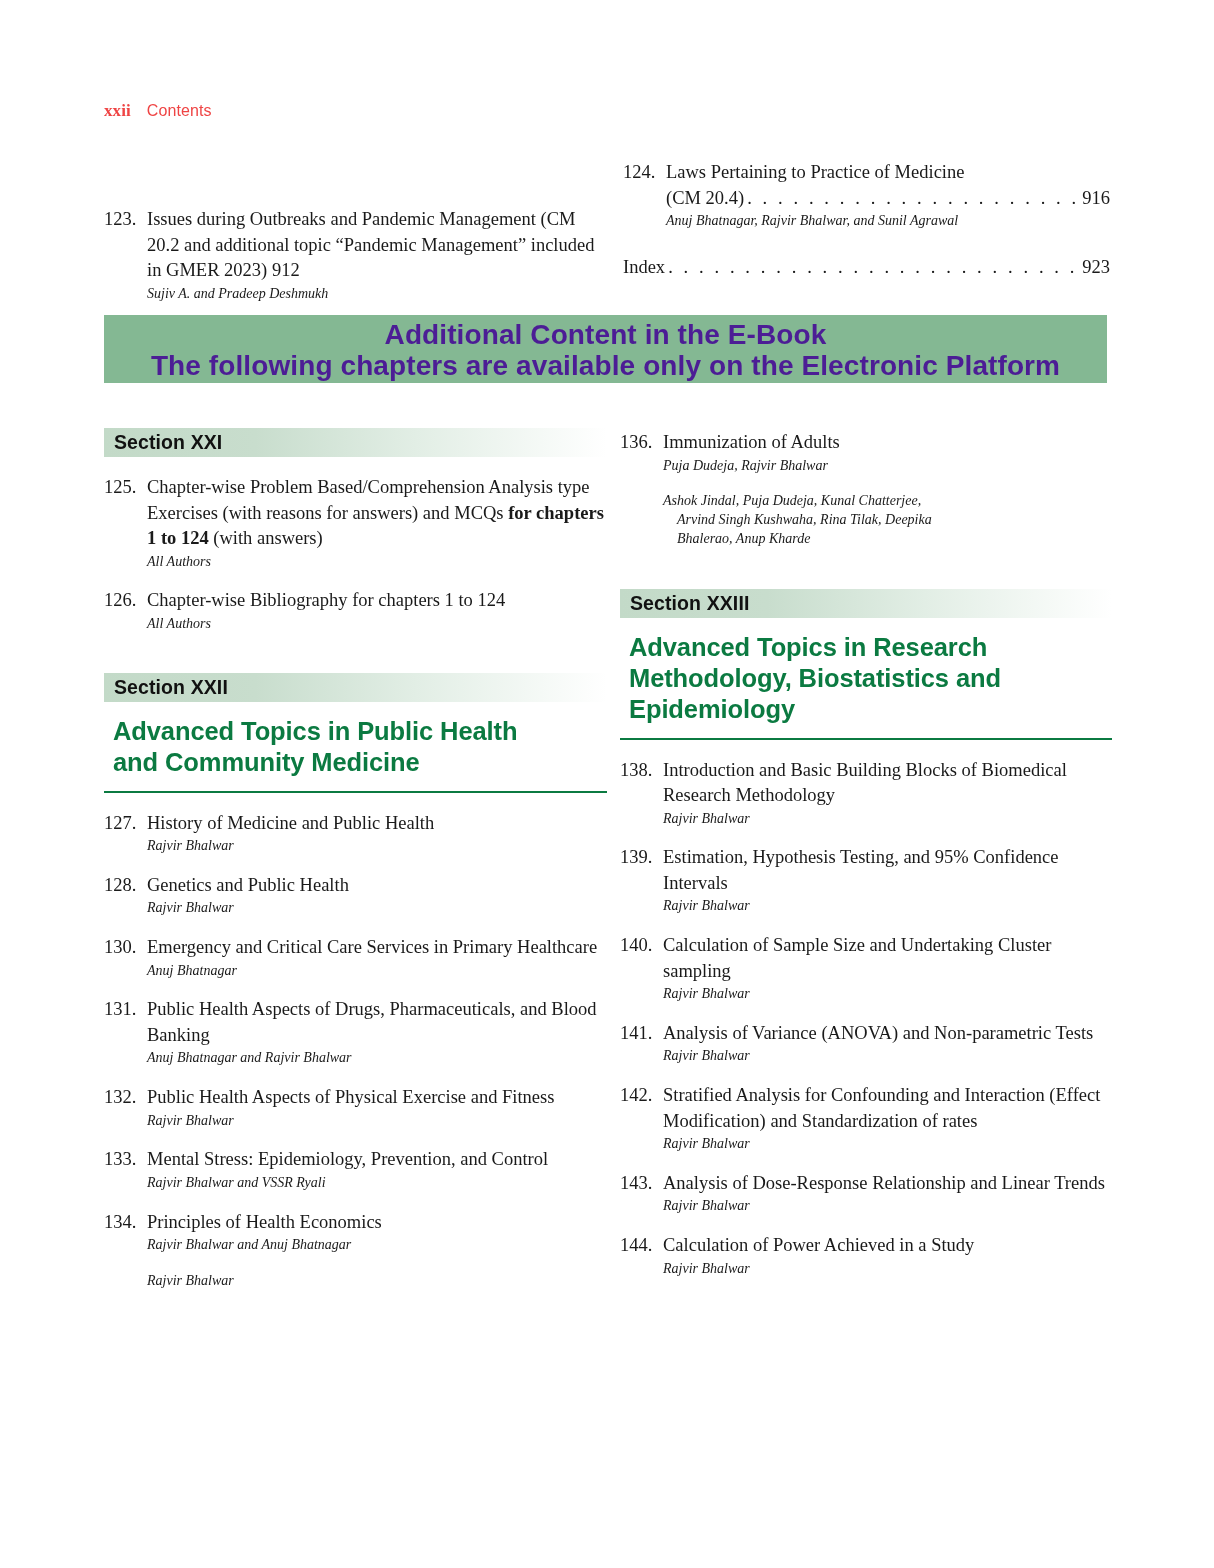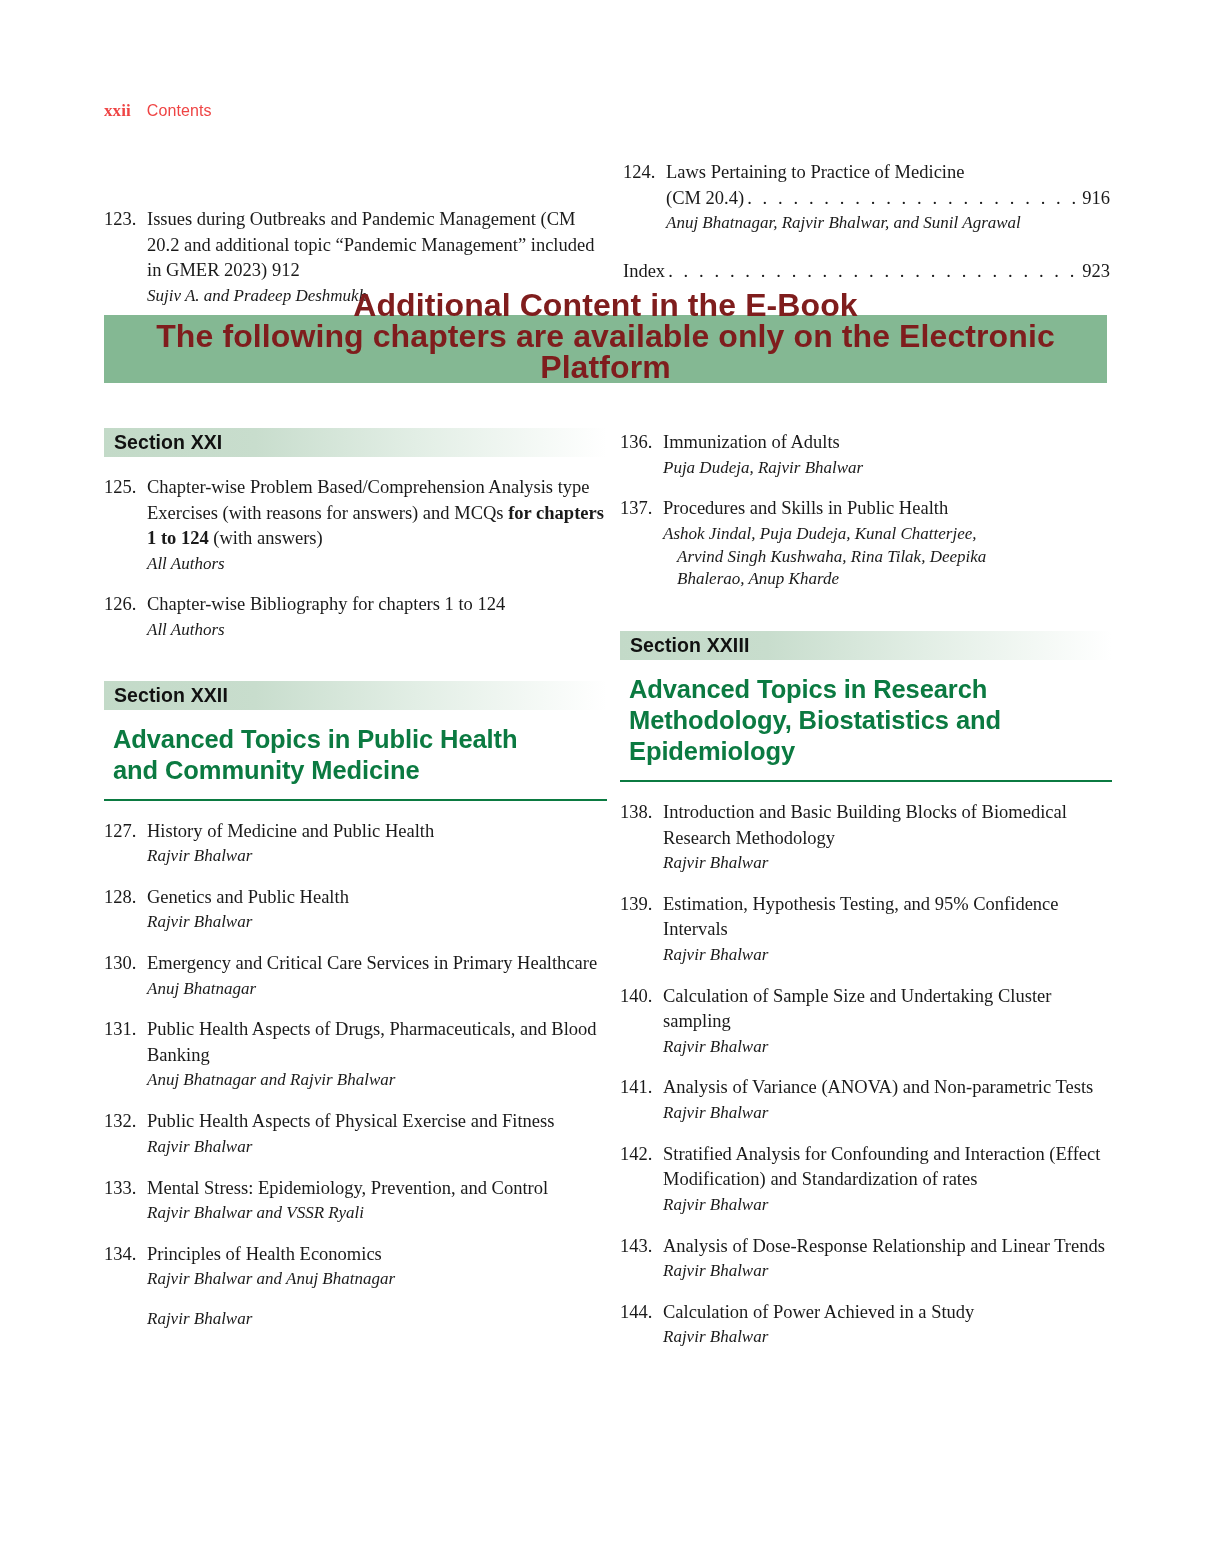--- a/index.html
+++ b/index.html
@@ -68,21 +68,21 @@
   }
   .toc-entry .num {
     display: inline-block;
     width: 43px;
     text-indent: 0;
   }
   .toc-entry .authors {
     display: block;
     padding-left: 43px;
     font-style: italic;
-    font-size: 17px;
+    font-size: 14px;
     line-height: 1.34;
     margin-top: 1px;
   }
   .toc-entry .authors.hang {
     padding-left: 43px;
     text-indent: 0;
   }
   .toc-entry .authors .cont {
     display: block;
     padding-left: 14px;
@@ -120,29 +120,29 @@
   }
 
   
   .banner {
     position: absolute;
     left: 104px;
     top: 315px;
     width: 1003px;
     height: 68px;
     background: #84b893;
-    color: #7f1d1d;
+    color: #4c1d95;
     font-family: "Liberation Sans", "DejaVu Sans", sans-serif;
     font-weight: bold;
-    font-size: 32px;
+    font-size: 28px;
     line-height: 31px;
     text-align: center;
     display: flex;
     flex-direction: column;
-    justify-content: flex-end;
+    justify-content: center;
     letter-spacing: 0.1px;
     box-sizing: border-box;
     padding-top: 2px;
   }
 
   
   .main-cols {
     position: absolute;
     left: 104px;
     top: 428px;
@@ -305,21 +305,20 @@
 
     <div class="col col-right">
 
       <div class="entries" style="margin-top:2px;">
         <div class="toc-entry">
           <span class="etitle"><span class="num">136.</span><span>Immunization of Adults</span></span>
           <span class="authors">Puja Dudeja, Rajvir Bhalwar</span>
         </div>
 
         <div class="toc-entry">
-          <span class="etitle"><span class="num">137.</span><span>Procedures and Skills in Public Health</span></span>
           <span class="authors hang">
             <span>Ashok Jindal, Puja Dudeja, Kunal Chatterjee,</span>
             <span class="cont">Arvind Singh Kushwaha, Rina Tilak, Deepika</span>
             <span class="cont">Bhalerao, Anup Kharde</span>
           </span>
         </div>
       </div>
 
       <div style="height:23px;"></div>
 

